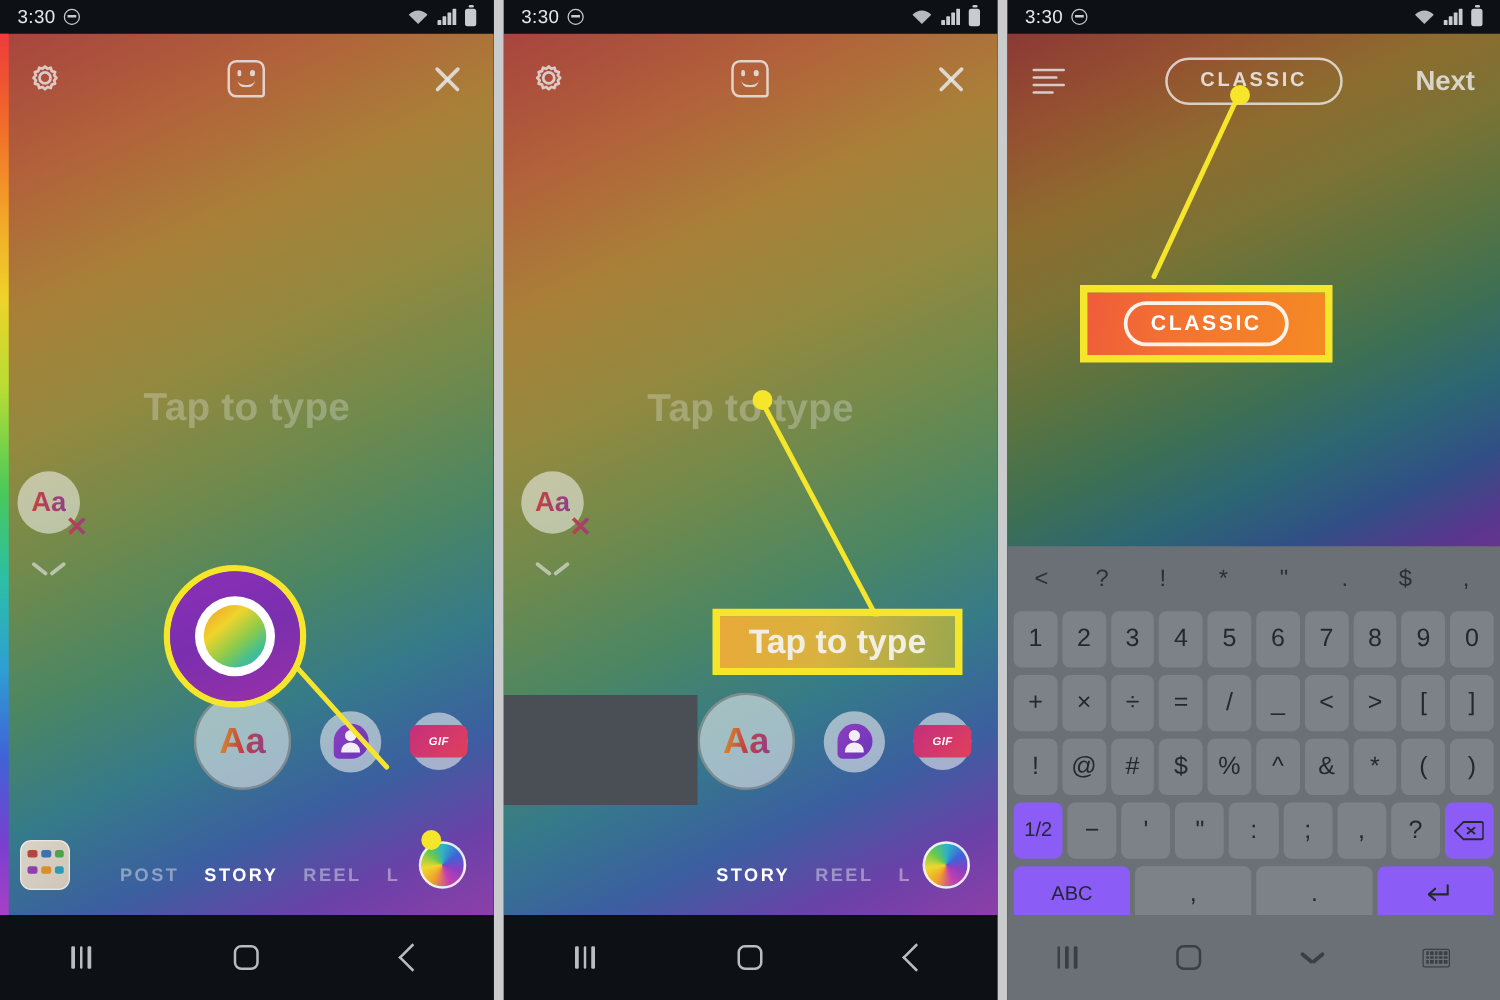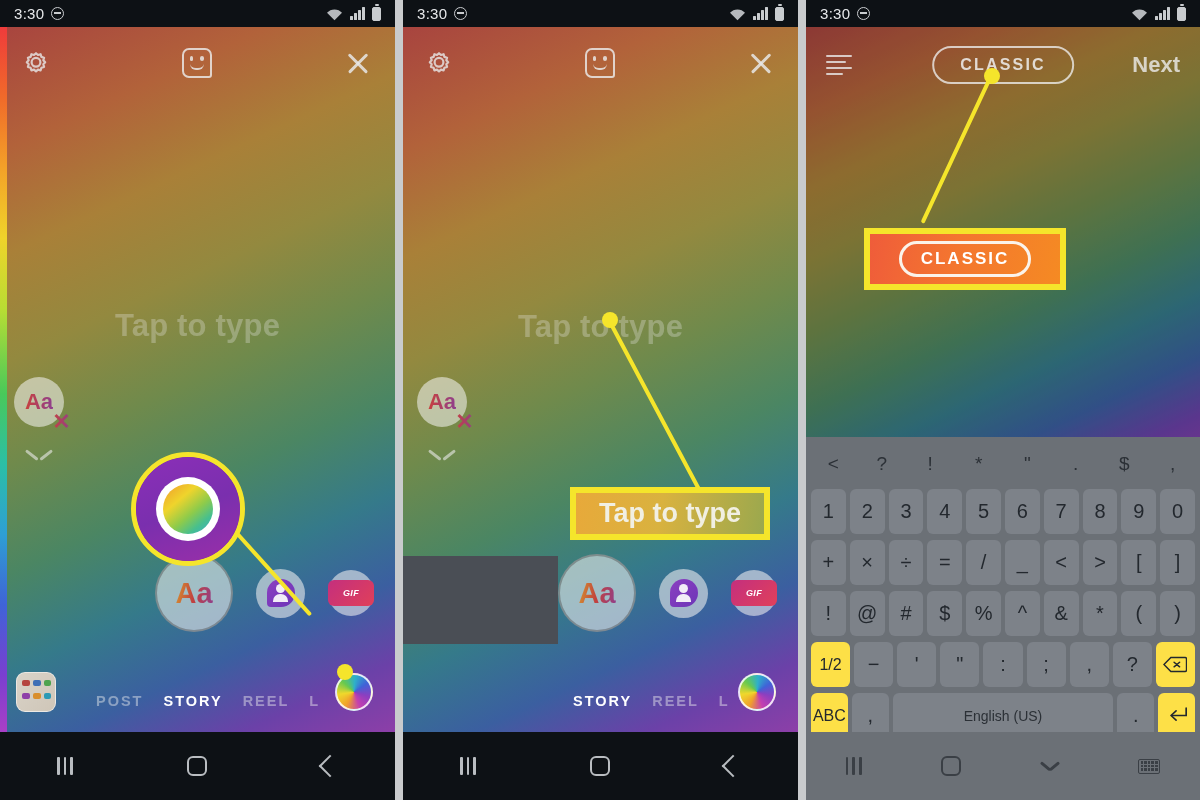--- a/index.html
+++ b/index.html
@@ -146,21 +146,21 @@
   .font-dots { position:absolute; top:222px; left:0; right:0; display:flex; justify-content:center; gap:14px; z-index:3;}
   .font-dots i{ width:8px;height:12px;background:rgba(255,255,255,.22); display:block;}
 
   
   .keyboard { position:absolute; left:0; right:0; top:437px; bottom:68px; background:#6b7076; padding:4px 3px 0; }
   .kb-sugg { display:flex; height:45px; align-items:center; }
   .kb-sugg div { flex:1; text-align:center; color:#2b3036; font-size:19px; }
   .kb-row { display:flex; gap:4px; padding:3px 2px; }
   .key { flex:1; height:45px; background:#7d8289; border-radius:6px; display:flex;align-items:center;justify-content:center;
          color:#23282e; font-size:20px; }
-  .key.dark { background:#fde047; }
+  .key.dark { background:#8b5cf6; }
   .key.space { flex:6; font-size:14px; color:#2b3036; }
   .key.fn { font-size:16px; }
   .anno-line { position:absolute; background:#f5e52b; transform-origin:left center; height:4px; border-radius:2px; z-index:29;}
   .anno-dot { position:absolute; width:16px;height:16px;border-radius:50%;background:#f5e52b; z-index:31;}
   .callout-box {
     position:absolute; border:6px solid #f5e52b; z-index:30;
     display:flex; align-items:center; justify-content:center;
   }
   .callout-tap {
     left:570px; top:487px; width:200px; height:53px;
@@ -488,21 +488,20 @@
           <svg viewBox="0 0 26 18" width="24" height="17">
               <path d="M8.5 1.5H24a1.5 1.5 0 0 1 1.5 1.5v12a1.5 1.5 0 0 1-1.5 1.5H8.5L1 9Z" fill="none" stroke="#23282e" stroke-width="1.6"></path>
               <path d="M12 6.5l6 5M18 6.5l-6 5" stroke="#23282e" stroke-width="1.6" stroke-linecap="round"></path>
             </svg>
         </span>
       </div>
 
       <div class="kb-row">
         <span class="key dark fn">ABC</span>
         <span class="key">,</span>
-        <span class="key space">English (US)</span>
         <span class="key">.</span>
         <span class="key dark">
           <svg viewBox="0 0 24 20" width="22" height="19">
               <path d="M22 2v8H6" fill="none" stroke="#23282e" stroke-width="1.8" stroke-linecap="round"></path>
               <path d="M11 5 5.5 10 11 15" fill="none" stroke="#23282e" stroke-width="1.8" stroke-linecap="round" stroke-linejoin="round"></path>
             </svg>
         </span>
       </div>
     </div>
 

